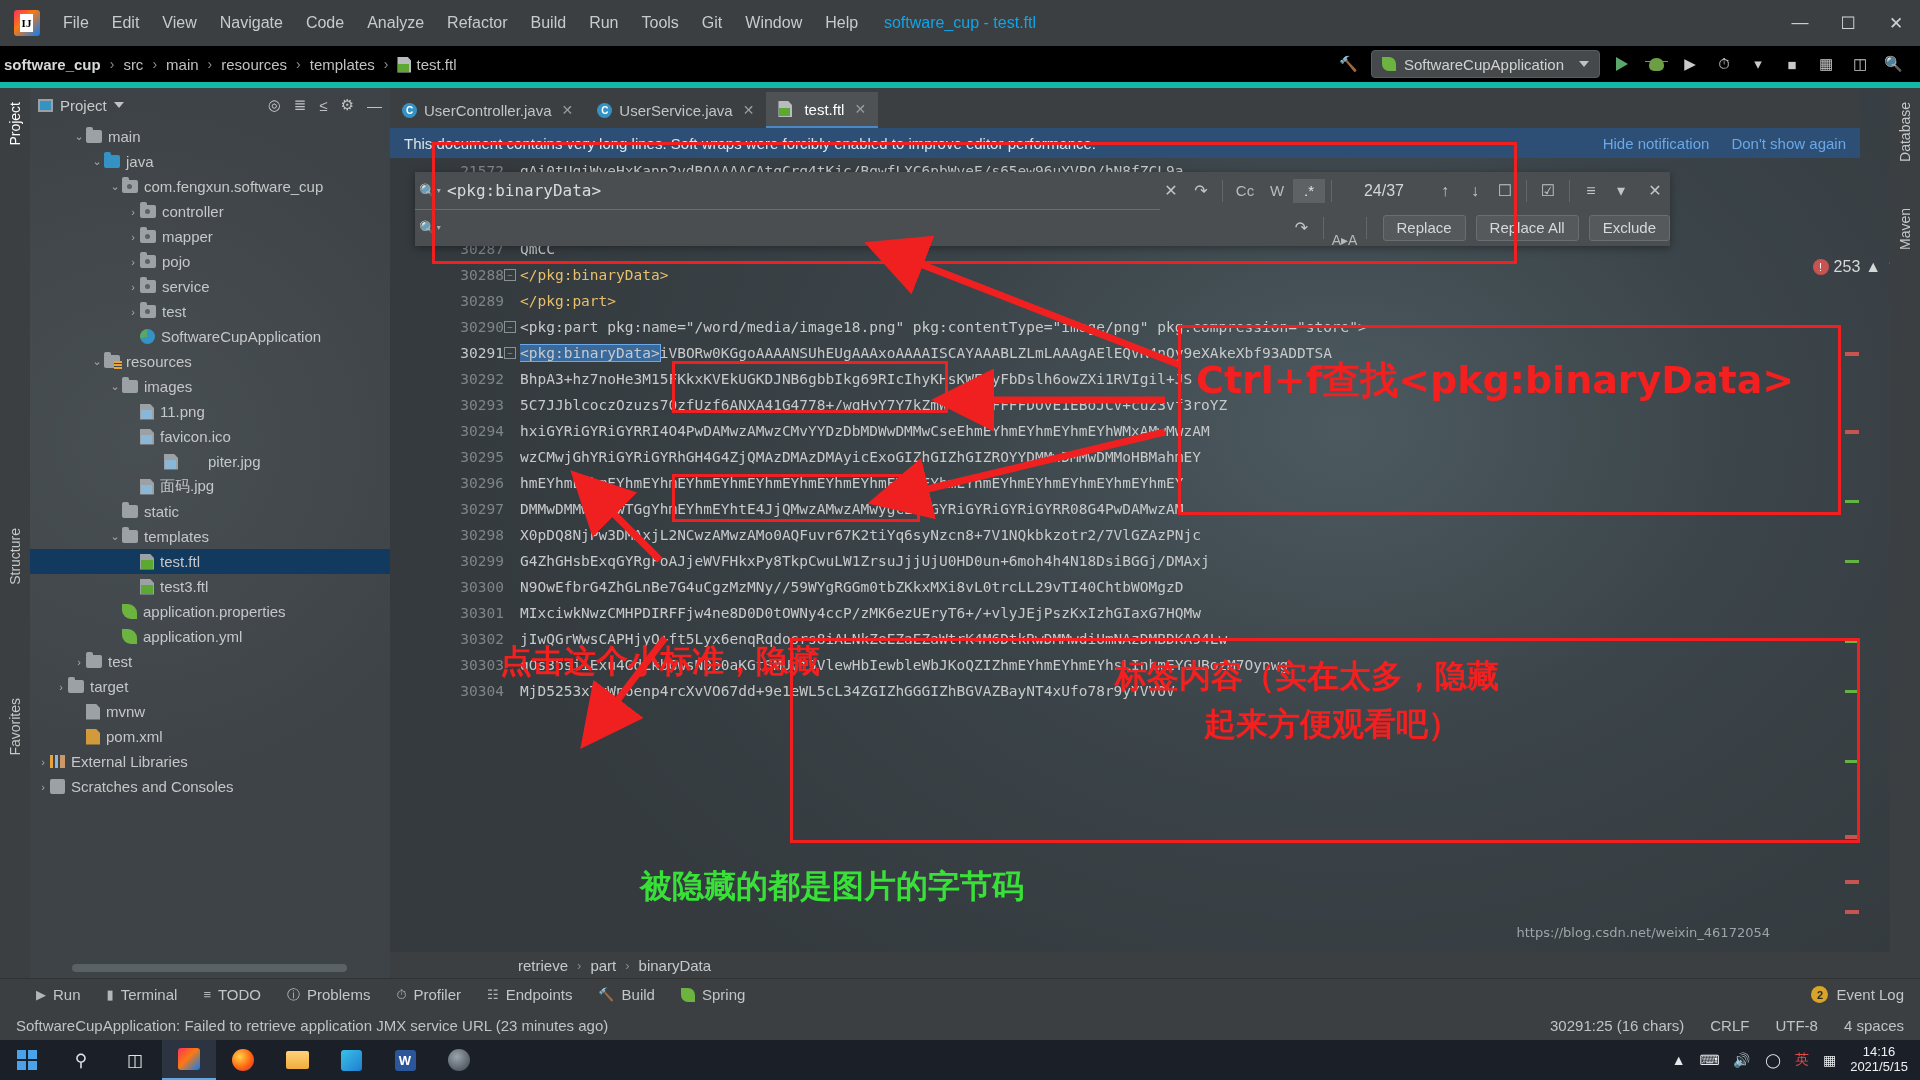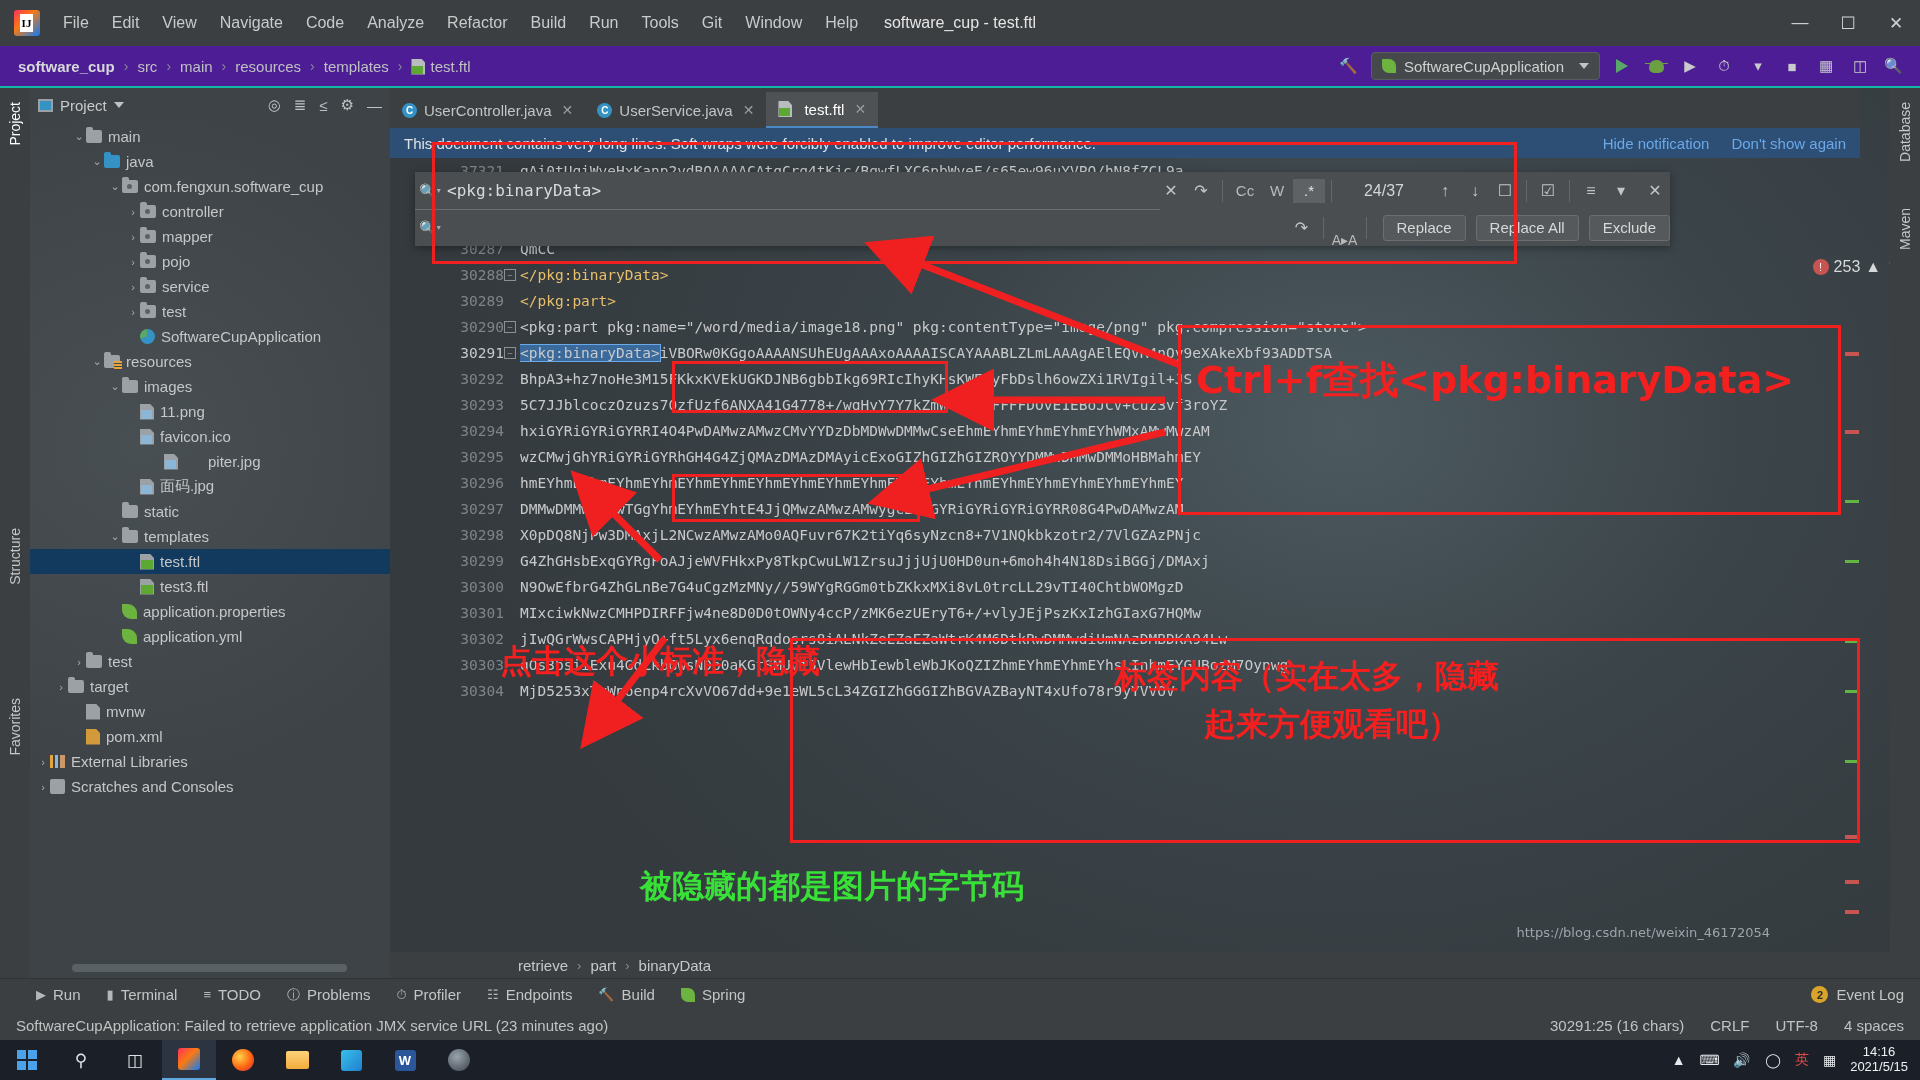--- a/index.html
+++ b/index.html
@@ -31,29 +31,29 @@
   .titlebar{
     position:absolute; left:0; top:0; width:1920px; height:46px;
     background:#3c3f41; display:flex; align-items:center; z-index:40;
   }
   .ijlogo{ width:26px;height:26px;margin:0 12px 0 14px; position:relative; border-radius:3px;
     background:linear-gradient(135deg,#fe315d 0%,#f97a12 40%,#087cfa 100%); }
   .ijlogo span{ position:absolute; left:6px; top:4px; width:13px; height:18px; background:#fff; color:#000;
     font-size:11px; font-weight:bold; font-family:"Liberation Serif",serif; text-align:center; line-height:18px;}
   .menu{ display:flex; align-items:center; gap:1px; }
   .menu-item{ padding:4px 11px; font-size:16px; color:#c8cacb; white-space:nowrap;}
-  .win-title{ position:absolute; left:50%; transform:translateX(-50%); font-size:16px; color:#e5e5e5; white-space:nowrap;}
+  .win-title{ position:absolute; left:50%; transform:translateX(-50%); font-size:16px; color:#0ea5e9; white-space:nowrap;}
   .wbtns{ position:absolute; right:0; top:0; height:46px; display:flex; align-items:center; }
   .wbtn{ width:48px;height:46px; display:flex;align-items:center;justify-content:center;color:#cfd1d2;font-size:17px;}
 
   
   .navbar{
     position:absolute; left:0; top:46px; width:1920px; height:42px;
-    background:#4c1d95; display:flex; align-items:center; padding-left:14px; z-index:39;
-    border-bottom:2px solid #14b8a6;
+    background:#000000; display:flex; align-items:center; z-index:39;
+    border-bottom:6px solid #14b8a6;
   }
   .crumbs{ display:flex; align-items:center; font-size:15px; color:#bfc1c2; }
   .crumbs .c{ padding:0 4px; }
   .crumbs .c.bold{ font-weight:bold; color:#d6d8d9;}
   .crumbs .sep{ color:#8a8d8f; padding:0 5px; font-size:14px;}
   .ftlicon{ display:inline-block; width:14px;height:16px;position:relative;margin-right:5px;vertical-align:-3px;
      background:#b9bcbe; clip-path:polygon(0 0,70% 0,100% 28%,100% 100%,0 100%); }
   .ftlicon:after{content:"";position:absolute;left:1px;bottom:1px;width:11px;height:8px;background:#5ca832;}
   .nav-right{ margin-left:auto; display:flex; align-items:center; gap:10px; padding-right:14px; }
   .runcfg{
@@ -470,21 +470,21 @@
   <div class="notif">
     <span>This document contains very long lines. Soft wraps were forcibly enabled to improve editor performance.</span>
     <div class="links">
       <span>Hide notification</span>
       <span>Don't show again</span>
     </div>
   </div>
 
   <div class="editor">
     <div class="gutter" id="gutter">
-        <div class="lnum" style="position: relative;">37321</div>
+        <div class="lnum" style="position: relative;">21572</div>
         <div class="lnum" style="position: relative;">30285</div>
         <div class="lnum" style="position: relative;">30286</div>
         <div class="lnum" style="position: relative;">30287</div>
         <div class="lnum" style="position: relative;">30288<span class="foldmark" style="top: 7px;">−</span></div>
         <div class="lnum" style="position: relative;">30289</div>
         <div class="lnum" style="position: relative;">30290<span class="foldmark" style="top: 7px;">−</span></div>
         <div class="lnum hl" style="position: relative;">30291<span class="foldmark" style="top: 7px;">−</span></div>
         <div class="lnum" style="position: relative;">30292</div>
         <div class="lnum" style="position: relative;">30293</div>
         <div class="lnum" style="position: relative;">30294</div>

